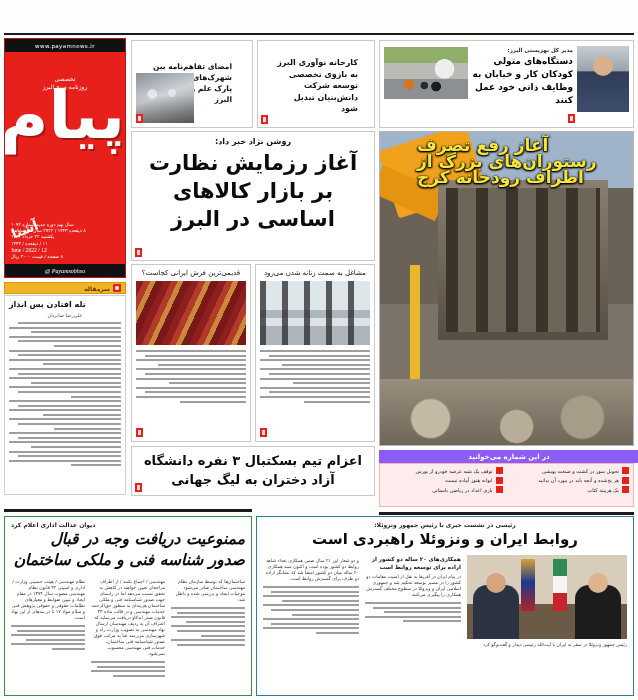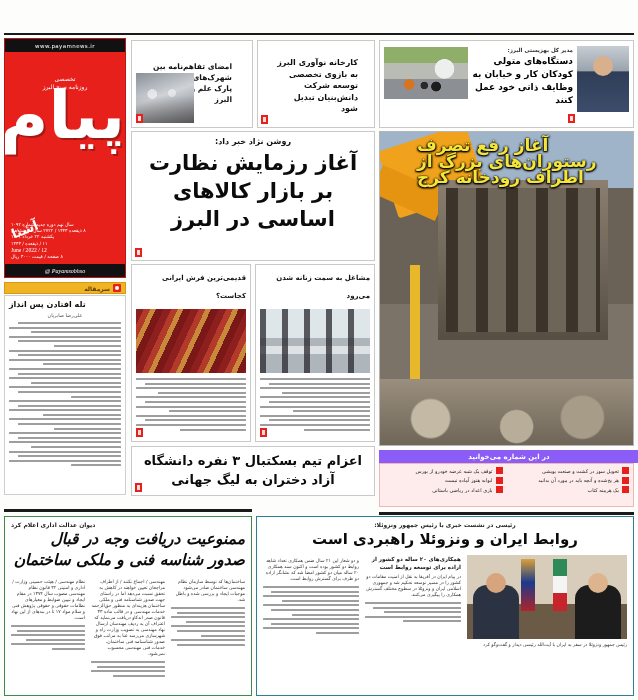--- a/index.html
+++ b/index.html
@@ -159,21 +159,21 @@
   .bigphoto .yellowpost{position:absolute; left:30px; bottom:60px; width:10px; height:120px; background:#e8b82a;}
   .photo-cap { position: absolute; right: 6px; top: 5px; width: 210px; text-align: left;
      font-size: 17px; line-height: 16px; font-weight: bold; color: #f3e53a;
      text-shadow: 0 0 2px #000, 1px 1px 2px #000, -1px 1px 2px #000; }
 
   
   .midcard { position: absolute; top: 264px; width: 120px; height: 178px;
              border: 1px solid #c9c9c9; background: #fff; padding: 4px; }
   .midcard.left { left: 131px; }
   .midcard.right { left: 255px; }
-  .midcard .t { font-size: 7px; line-height: 18px; font-weight: bold; color: #111; }
+  .midcard .t { font-size: 7px; line-height: 8px; font-weight: normal; text-align: center; color: #111; }
   .midcard .img { margin-top: 4px; width: 100%; height: 64px; }
   .carpet { background: repeating-linear-gradient(115deg,#8e1f1f 0 7px,#b33a2a 7px 13px,#c9893b 13px 18px,#7a1818 18px 25px); }
   .factory { background: linear-gradient(180deg,#dfe6ea 0 46%, #aeb6bb 46% 100%); position: relative; }
   .factory::after{content:"";position:absolute;inset:0;
     background: repeating-linear-gradient(90deg, rgba(40,40,46,.75) 0 6px, transparent 6px 22px),
                 linear-gradient(180deg, transparent 58%, rgba(255,255,255,.6) 58% 70%, transparent 70%);}
   .midcard .body-lines { margin-top: 5px; }
 
   
   .bbband { position: absolute; left: 131px; top: 446px; width: 244px; height: 50px;

